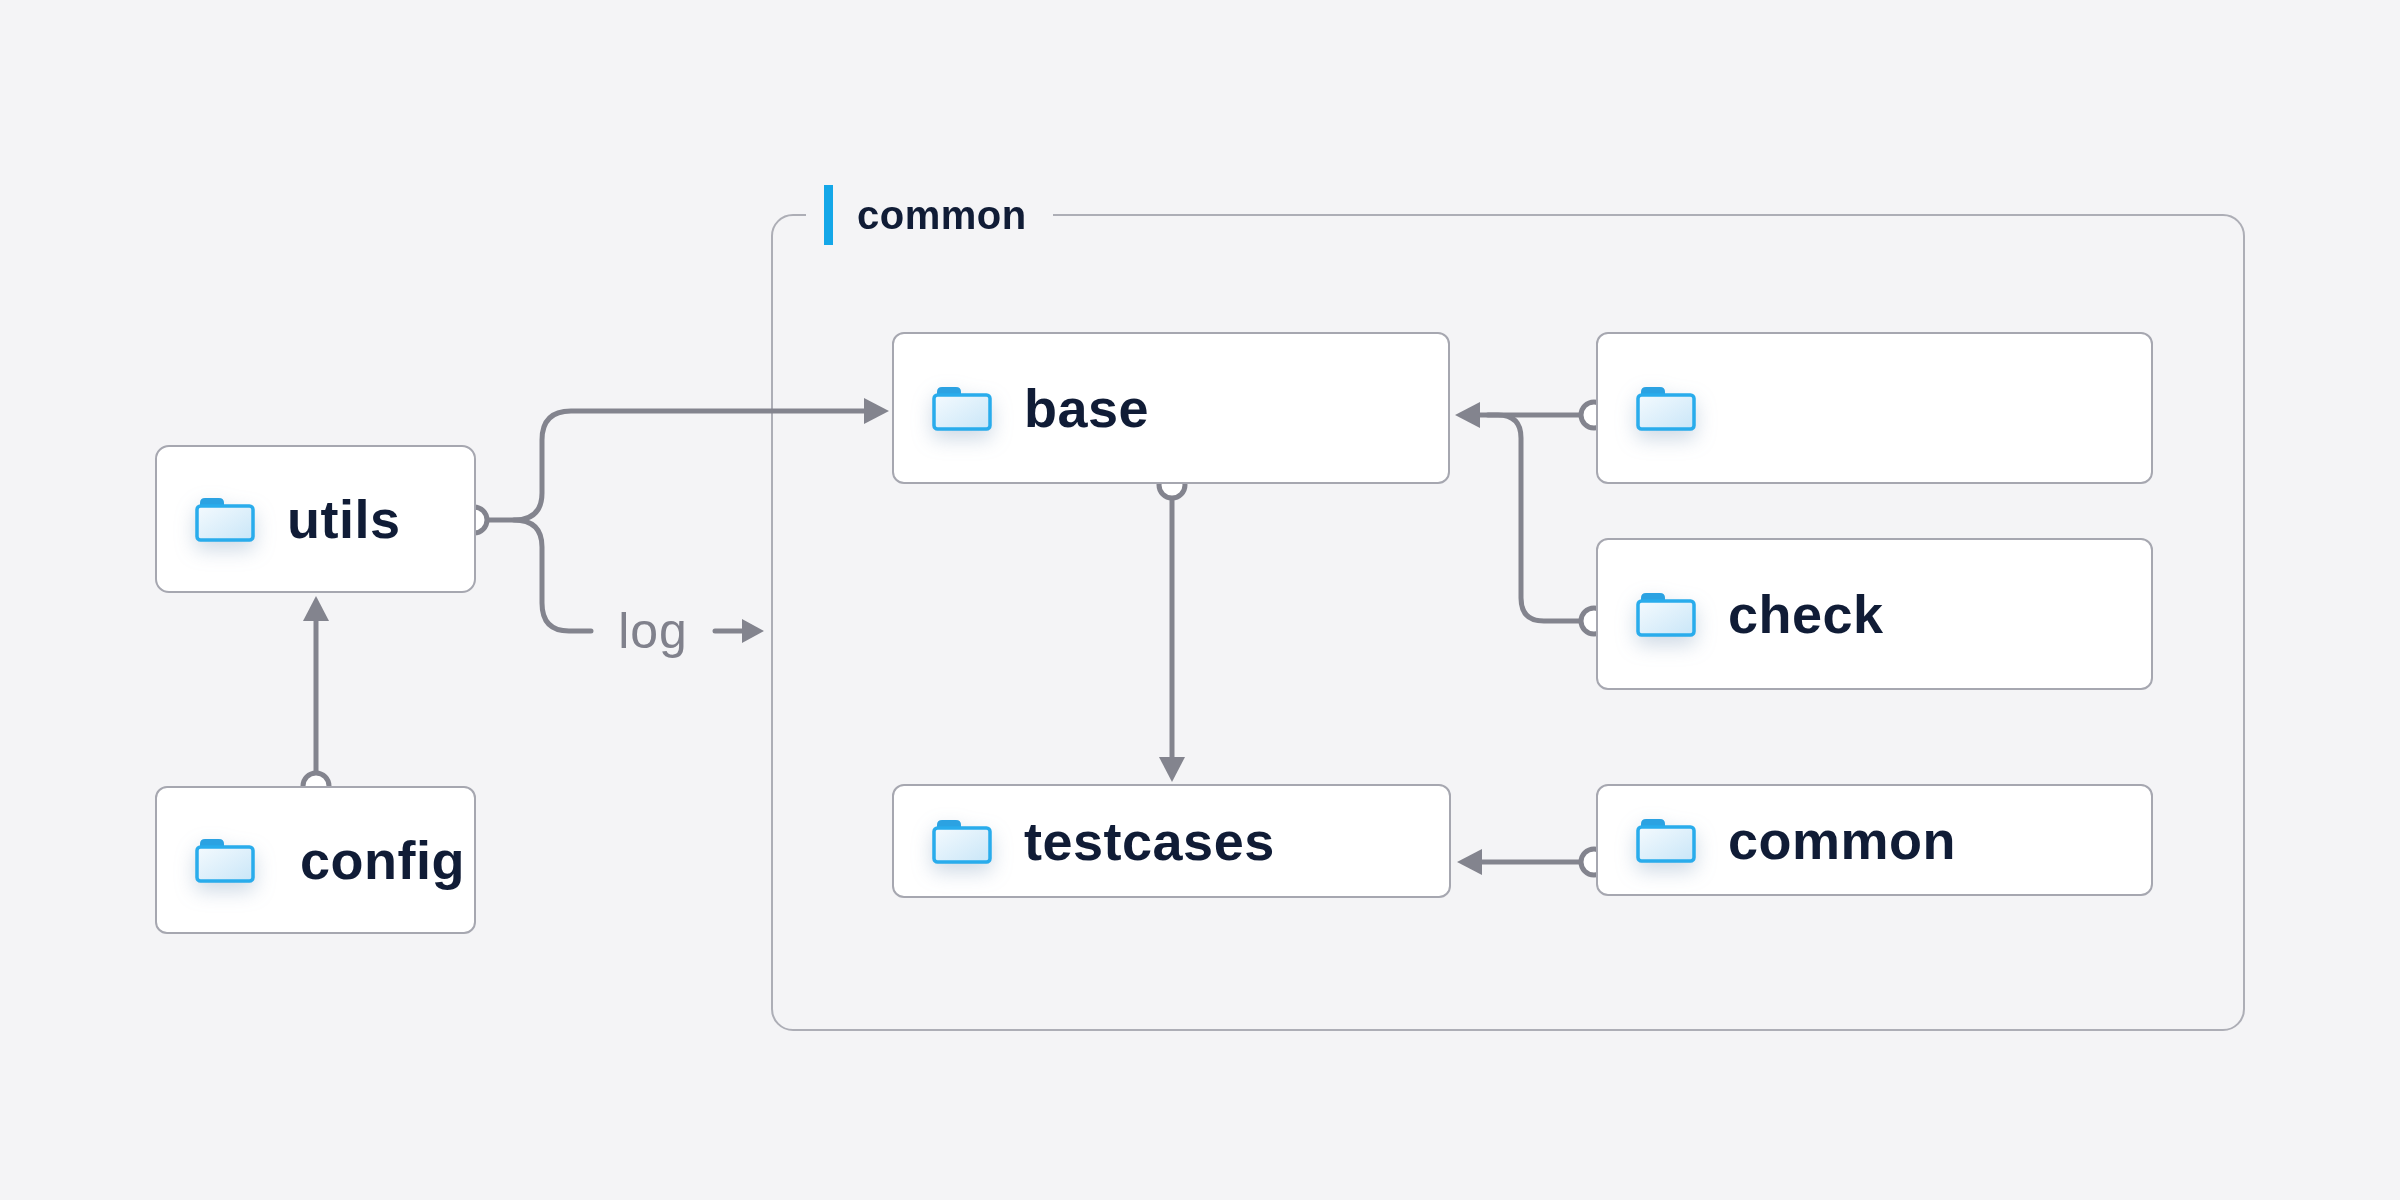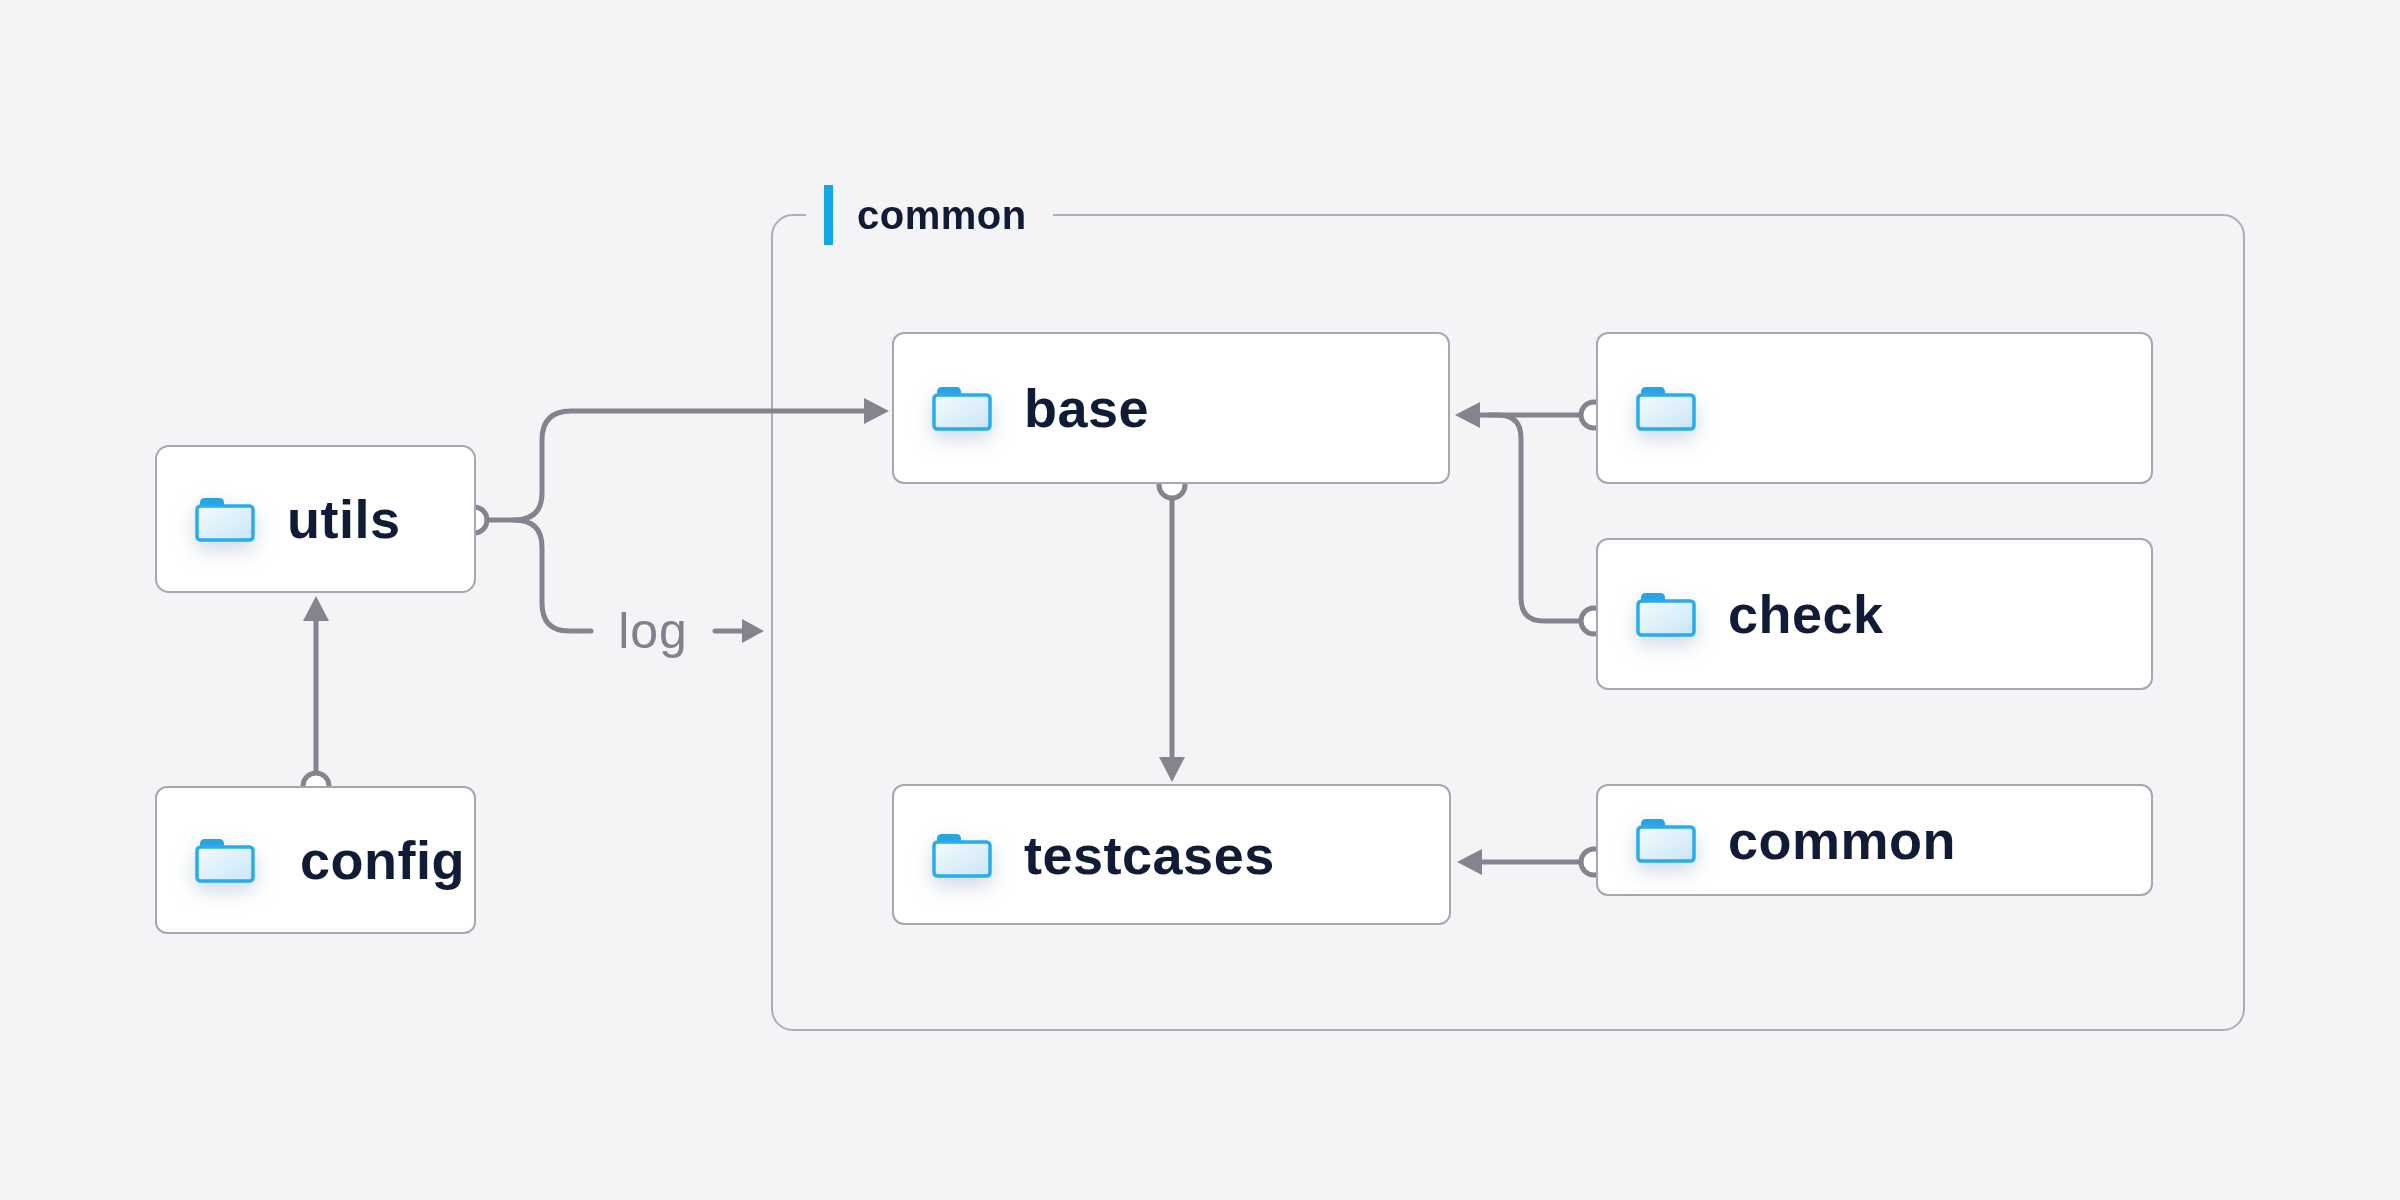--- a/index.html
+++ b/index.html
@@ -41,21 +41,21 @@
     width: 64px; height: 48px;
     flex: 0 0 auto;
     filter: drop-shadow(0 8px 10px rgba(80,120,160,0.28));
   }
   
   .n-utils     { left: 155px;  top: 445px; width: 321px; height: 148px; border-radius: 14px; }
   .n-config    { left: 155px;  top: 786px; width: 321px; height: 148px; gap: 43px; }
   .n-base      { left: 892px;  top: 332px; width: 558px; height: 152px; }
   .n-pymilvus  { left: 1596px; top: 332px; width: 557px; height: 152px; }
   .n-check     { left: 1596px; top: 538px; width: 557px; height: 152px; }
-  .n-testcases { left: 892px;  top: 784px; width: 559px; height: 141px; }
+  .n-testcases { left: 892px;  top: 784px; width: 559px; height: 114px; }
   .n-common    { left: 1596px; top: 784px; width: 557px; height: 112px; }
 
   .container-box {
     position: absolute;
     left: 771px; top: 214px;
     width: 1474px; height: 817px;
     border: 2px solid #ADAEB6;
     border-radius: 22px;
     box-sizing: border-box;
   }

